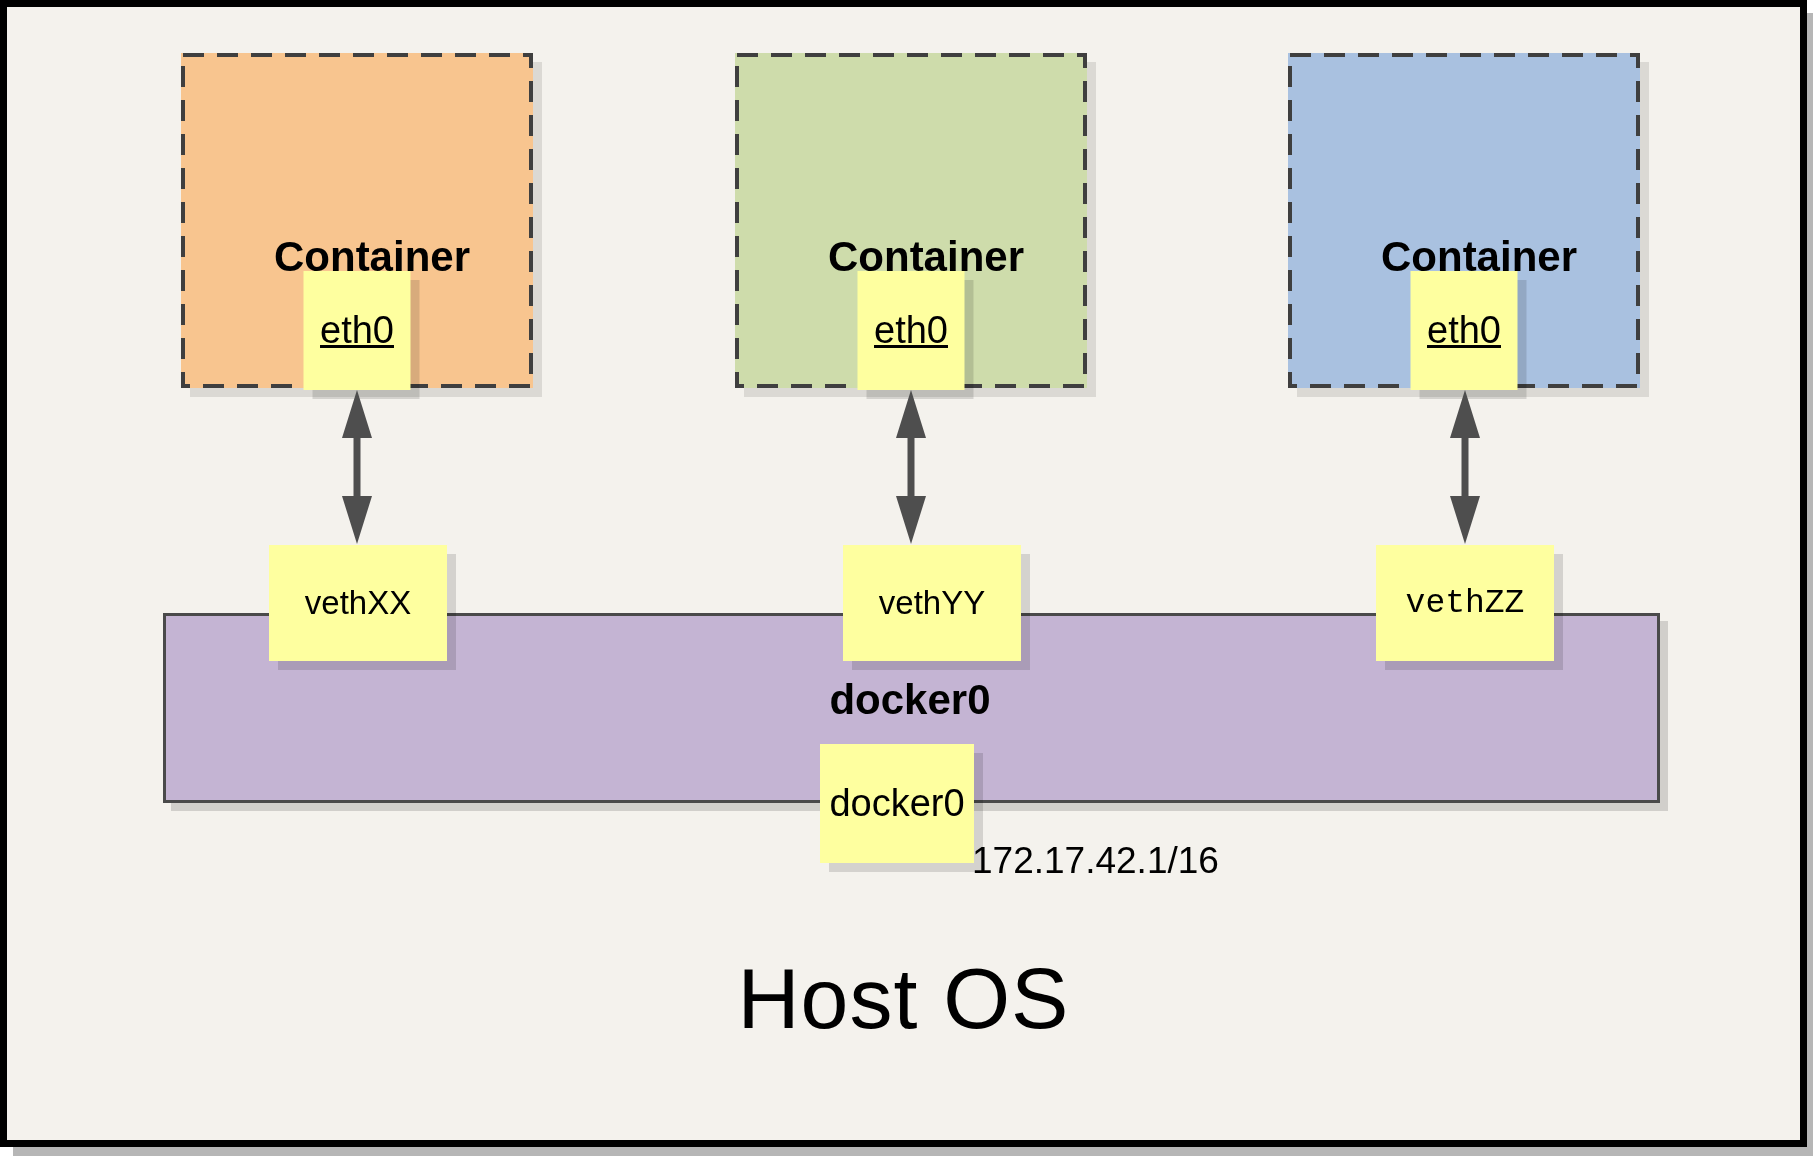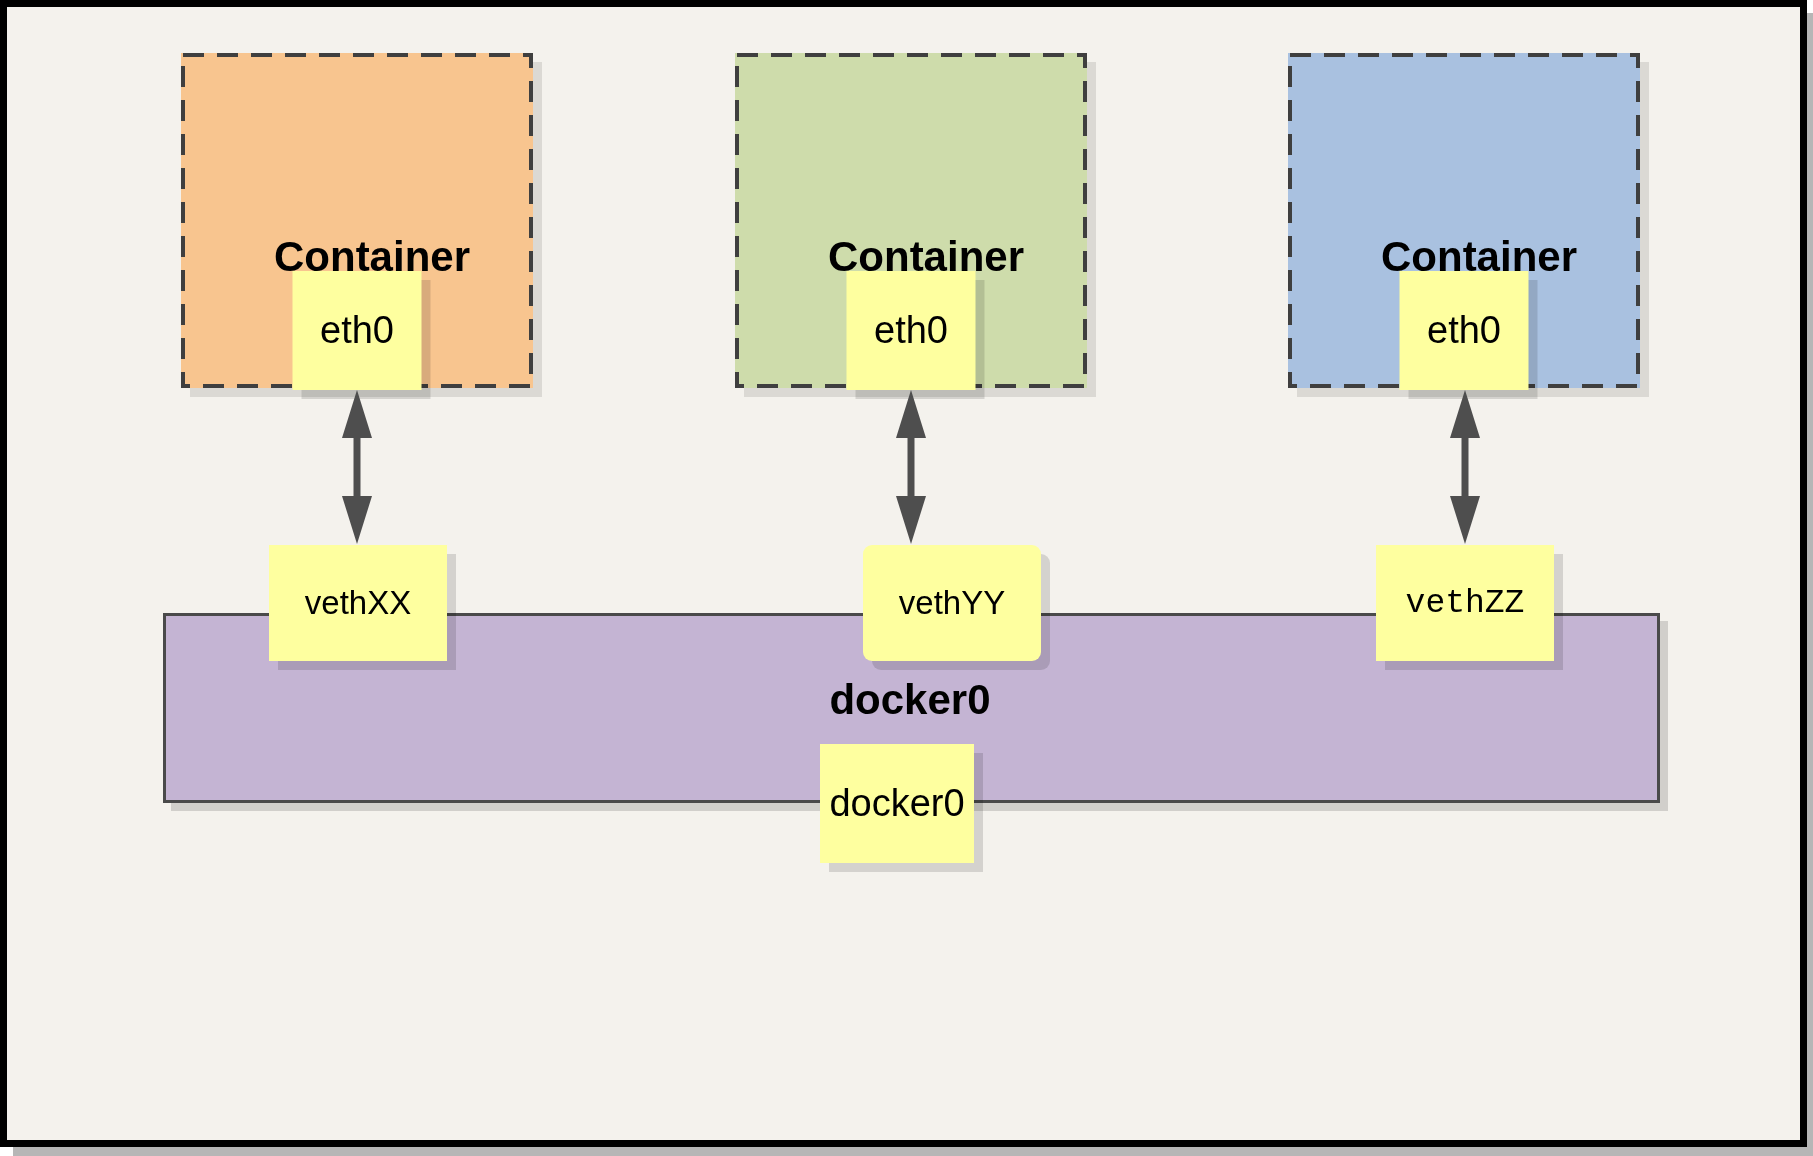--- a/index.html
+++ b/index.html
@@ -31,25 +31,25 @@
   
   .chip {
     position:absolute;
     background:#feff9f;
     box-shadow:9px 9px 0 rgba(0,0,0,0.13);
     display:flex; align-items:center; justify-content:center;
     font-size:38px;
   }
   .eth-chip {
     left:50%; bottom:-2px; transform:translateX(-50%);
-    width:129px; height:119px;
+    width:107px; height:119px;text-decoration:underline;
   }
   .veth-chip { top:538px; width:178px; height:116px; font-size:33px; }
   .veth-1 { left:262px; }
-  .veth-2 { left:856px;border-radius:9px; }
+  .veth-2 { left:836px; }
   .veth-3 { left:1369px;font-family:Liberation Mono, monospace; }
 
   
   .arrow { position:absolute; top:383px; width:40px; height:154px; }
   .arrow-1 { left:330px; }
   .arrow-2 { left:884px; }
   .arrow-3 { left:1438px; }
 
   
   .bridge-bar {
@@ -125,15 +125,17 @@
   <div class="bridge-bar" style="background-color: rgb(196, 180, 211);"></div>
 
   <div class="chip veth-chip veth-1">vethXX</div>
   <div class="chip veth-chip veth-2">vethYY</div>
   <div class="chip veth-chip veth-3">vethZZ</div>
 
   <div class="bridge-label">docker0</div>
 
   <div class="chip bridge-chip">docker0</div>
 
+  <div class="ip-label">172.17.42.1/16</div>
 
+  <div class="host-title">Host OS</div>
 
 </div>
 
 </body></html>

